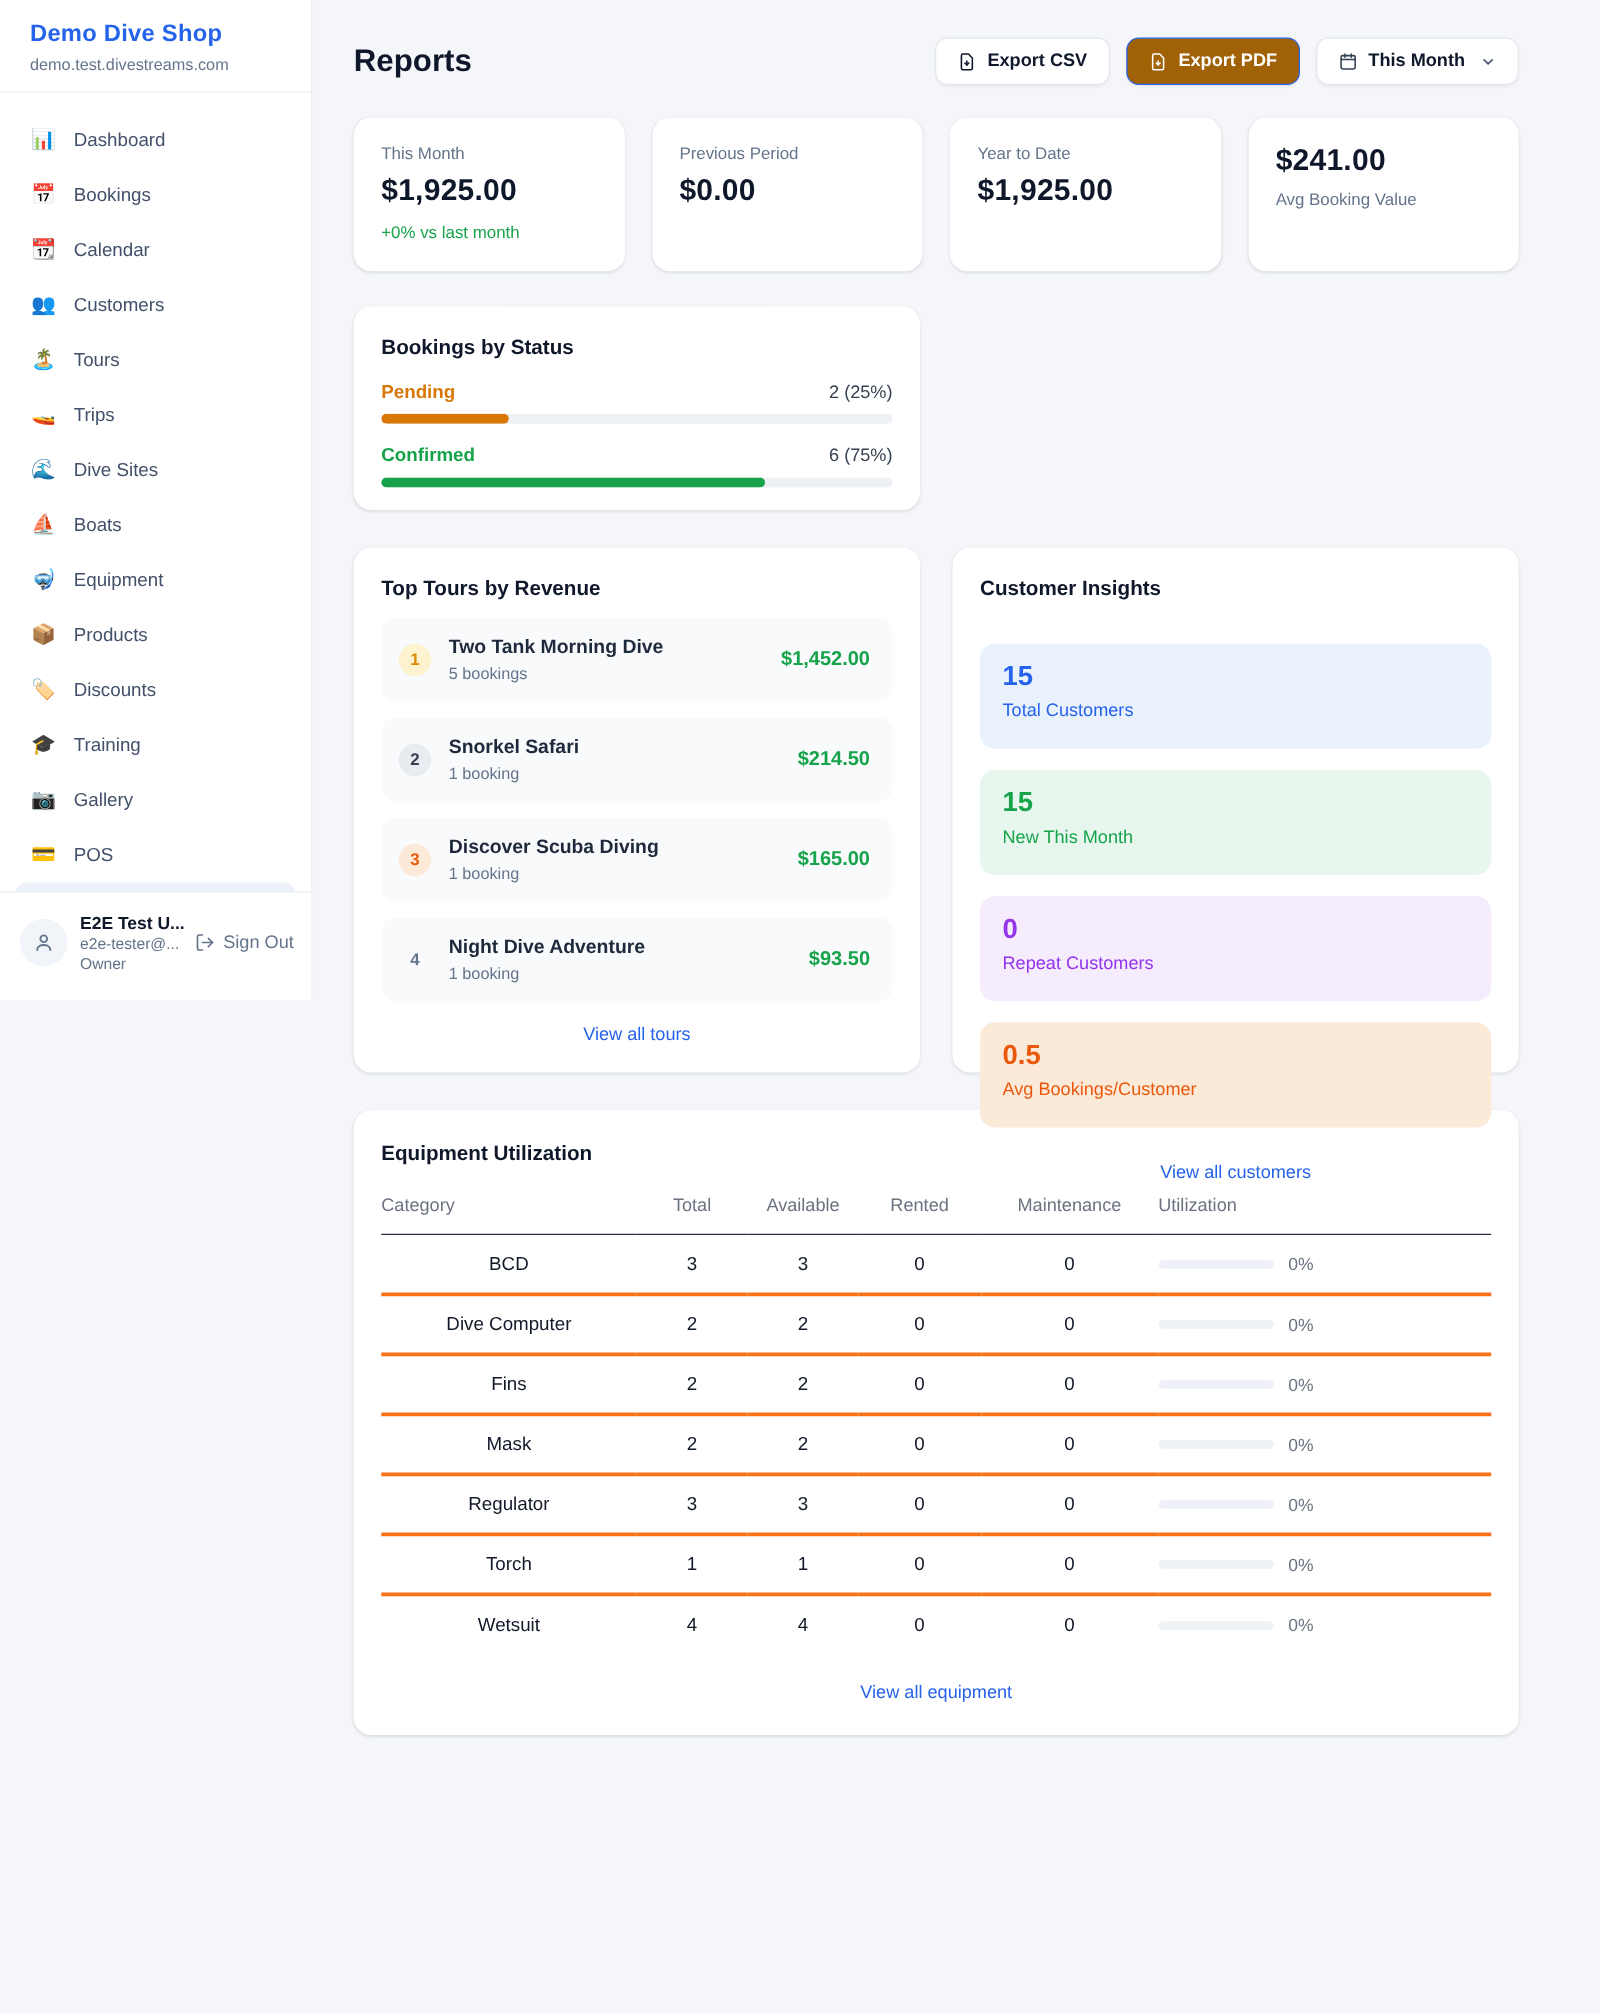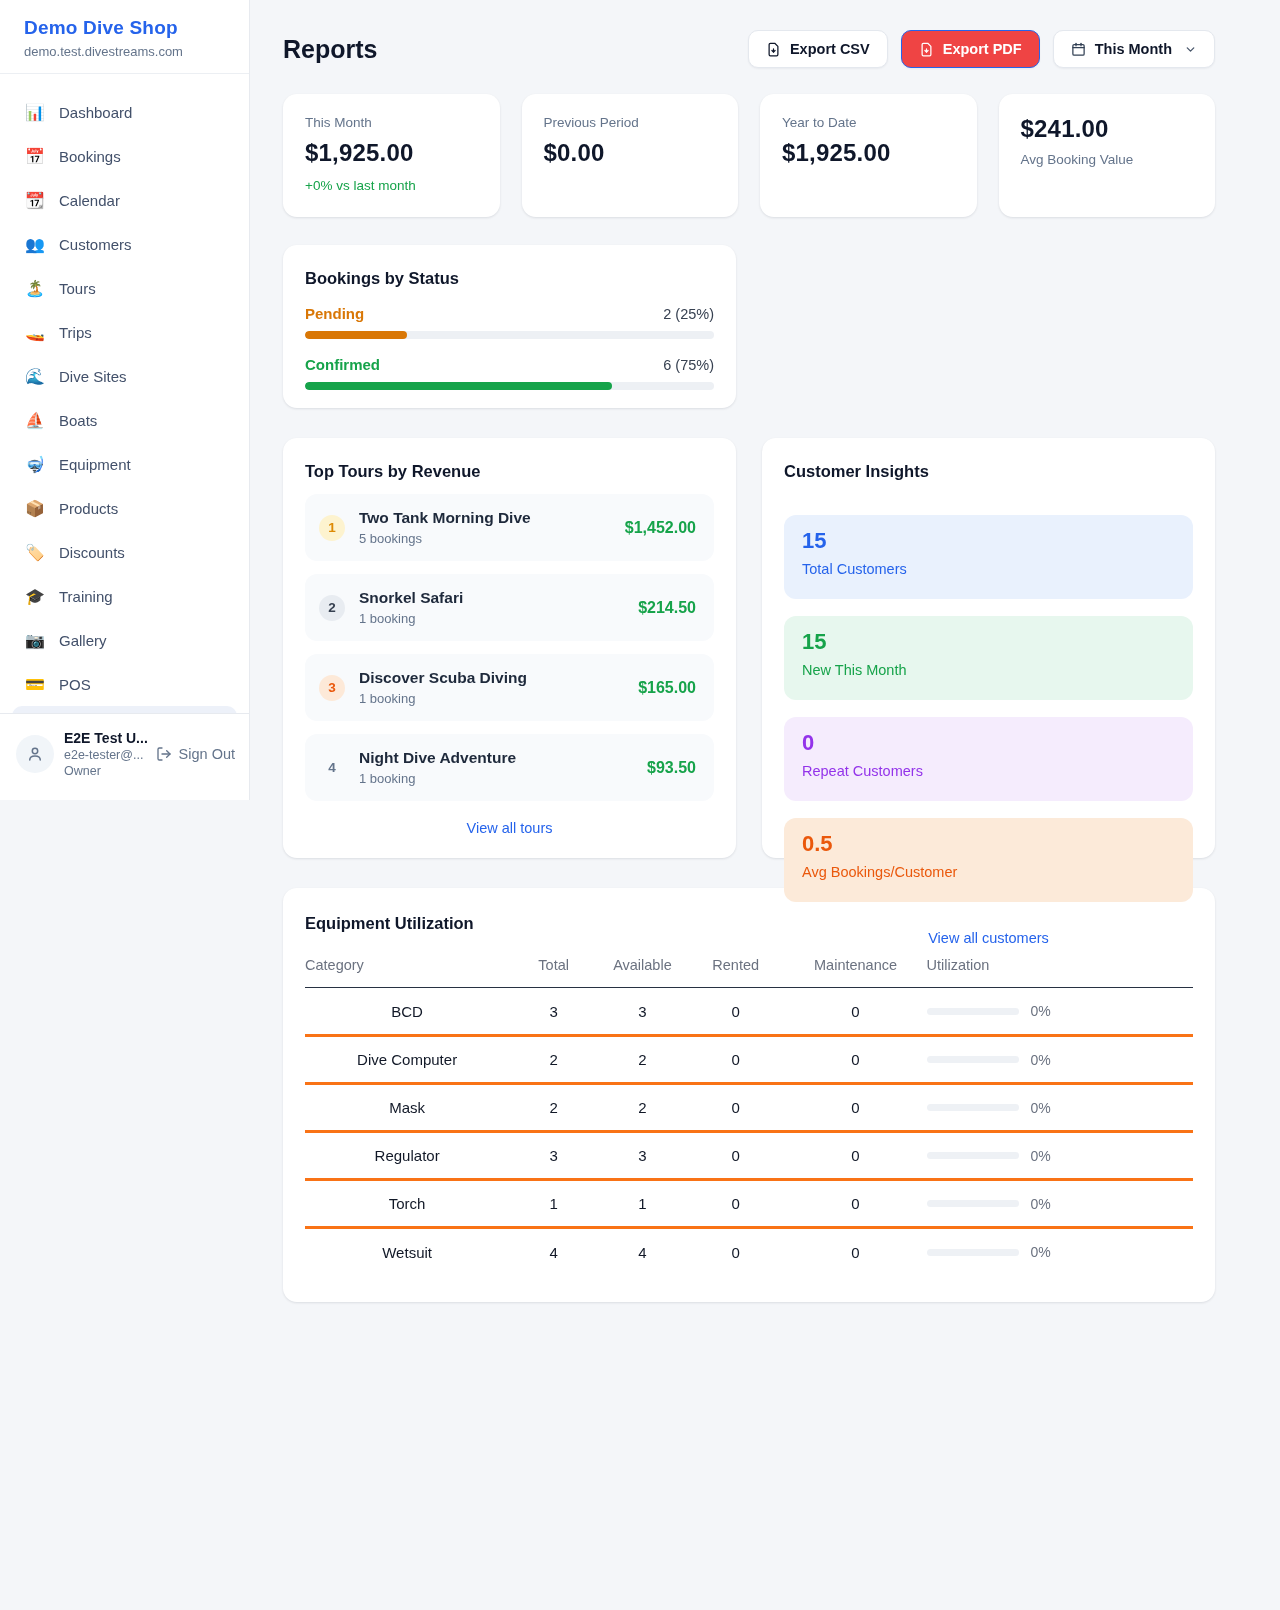--- a/index.html
+++ b/index.html
@@ -48,21 +48,21 @@
   .main { margin-left:283px; width:932px; padding-top:30px; }
   .page-header { display:flex; align-items:center; justify-content:space-between; }
   .page-title { font-size:25px; font-weight:bold; color:#0f172a; }
   .header-actions { display:flex; gap:13px; }
   .btn {
     height:38px; display:inline-flex; align-items:center; gap:9px;
     padding:0 17px; border-radius:10px; font-size:14.5px; font-weight:bold;
     background:#fff; color:#0f172a; border:1px solid #e4e8ee;
     box-shadow:0 1px 2px rgba(15,23,42,.05); cursor:pointer;
   }
-  .btn-primary { background:#ef4444; color:#fff; border-color:#2563eb; }
+  .btn-primary { background:#a16207; color:#fff; border-color:#2563eb; }
   .chev { margin-left:3px; }
 
   .card {
     background:#fff; border-radius:14px;
     box-shadow:0 1px 3px rgba(15,23,42,.07), 0 1px 2px rgba(15,23,42,.04);
   }
 
   
   .stats-row { display:grid; grid-template-columns:repeat(4,1fr); gap:22px; margin-top:26px; }
   .stat-card { height:123px; padding:21px 22px; }
@@ -420,20 +420,33 @@
           <td class="rent">0</td>
           <td class="maint">0</td>
           <td class="util">
               <span class="util-wrap">
                 <span class="util-track"></span>
                 <span class="util-pct">0%</span>
               </span>
             </td>
         </tr>
         <tr>
+          <td class="cat">Fins</td>
+          <td>2</td>
+          <td class="avail">2</td>
+          <td class="rent">0</td>
+          <td class="maint">0</td>
+          <td class="util">
+              <span class="util-wrap">
+                <span class="util-track"></span>
+                <span class="util-pct">0%</span>
+              </span>
+            </td>
+        </tr>
+        <tr>
           <td class="cat">Mask</td>
           <td>2</td>
           <td class="avail">2</td>
           <td class="rent">0</td>
           <td class="maint">0</td>
           <td class="util">
               <span class="util-wrap">
                 <span class="util-track"></span>
                 <span class="util-pct">0%</span>
               </span>
@@ -473,15 +486,16 @@
           <td class="maint">0</td>
           <td class="util">
               <span class="util-wrap">
                 <span class="util-track"></span>
                 <span class="util-pct">0%</span>
               </span>
             </td>
         </tr>
       </tbody>
     </table>
+    <a class="center-link">View all equipment</a>
   </div>
 
 </main>
 
 </body></html>

